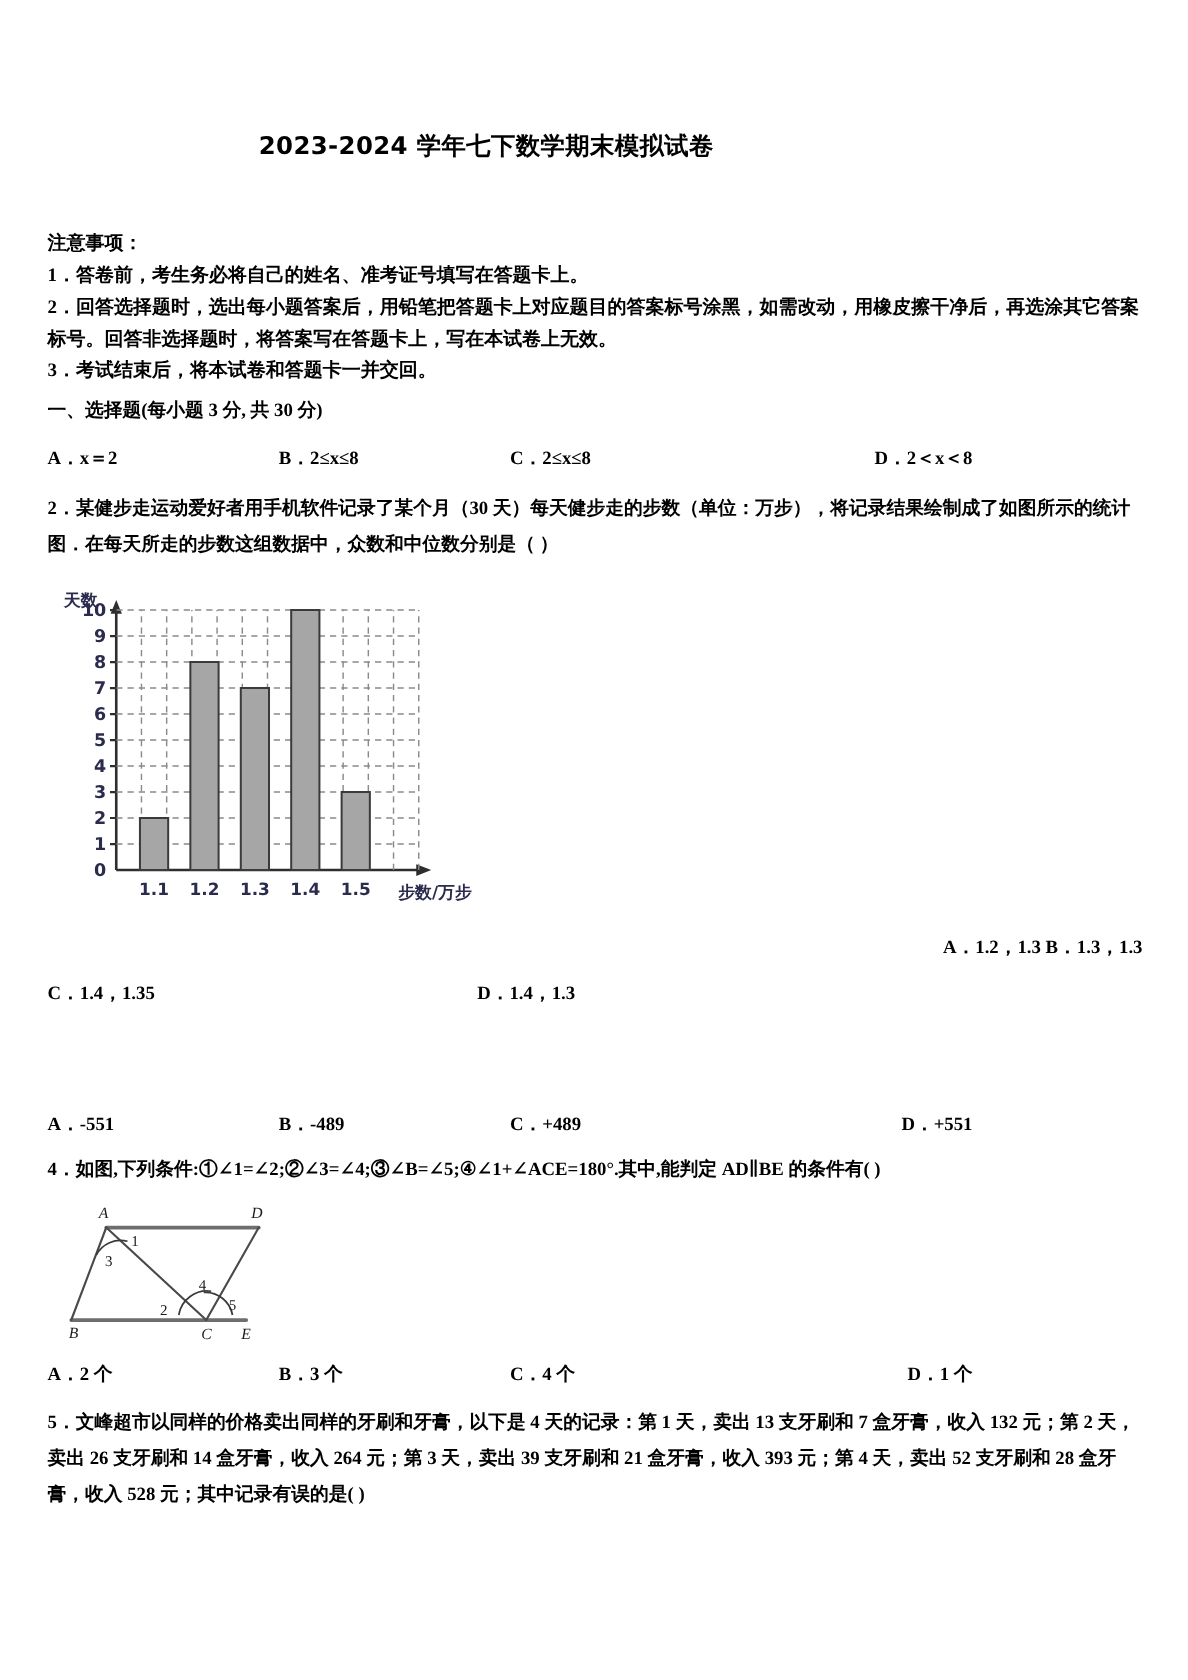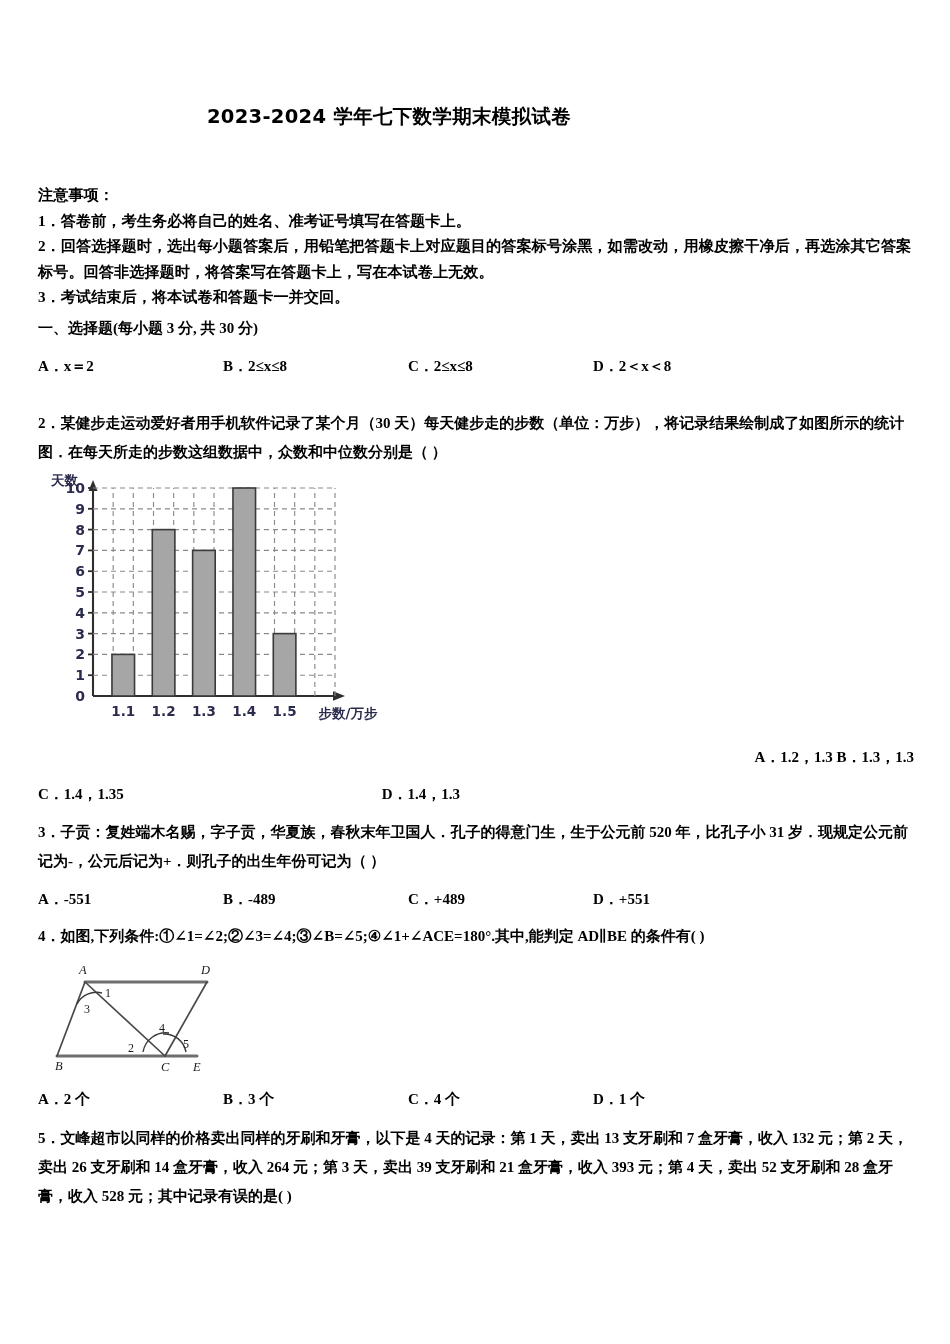--- a/index.html
+++ b/index.html
@@ -64,21 +64,21 @@
     left: 38px;
     width: 876px;
     font-size: 15px;
     font-weight: bold;
     display: flex;
   }
   .opts .o { display: inline-block; }
   .o1 { width: 185px; }
   .o2 { width: 185px; }
   .o3 { width: 185px; }
-  .o4 { width: 185px; }
+  .o4 { width: 185px; text-align: right; }
   .opts2 {
     position: absolute;
     left: 38px;
     width: 876px;
     font-size: 15px;
     font-weight: bold;
   }
   .opts2 .colA { display: inline-block; width: 340px; }
   .opts2 .colB { display: inline-block; }
   .chart-wrap { position: absolute; left: 45px; top: 468px; }
@@ -101,21 +101,21 @@
 
   <div class="section-head">一、选择题(每小题 3 分, 共 30 分)</div>
 
   <div class="opts" style="top:357px;">
     <span class="o o1">A．x＝2</span>
     <span class="o o2">B．2≤x≤8</span>
     <span class="o o3">C．2≤x≤8</span>
     <span class="o o4">D．2＜x＜8</span>
   </div>
 
-  <div class="q" style="top:393px;margin-top:16px;">
+  <div class="q" style="top:393px;">
     <span class="q-body"><span>2．</span><span>某健步走运动爱好者用手机软件记录了某个月（30 天）每天健步走的步数（单位：万步），将记录结果绘制成了如图所示的统计图．在每天所走的步数这组数据中，众数和中位数分别是（   ）</span></span>
   </div>
 
   <div class="chart-wrap">
     <svg width="360" height="262" viewBox="0 0 360 262">
 
       <text id="c-ylabel" x="6" y="17" font-family="'DejaVu Sans','Liberation Sans',sans-serif" font-size="13.5" font-weight="bold" fill="#2b2b4e">天数</text>
 
       <g stroke="#2e2e2e" stroke-width="2.1" fill="none">
         <line x1="48" y1="228" x2="48" y2="20"></line>
@@ -202,23 +202,20 @@
 
   <div class="opts2" style="top:748px;text-align:right;">
     <span class="colA">A．1.2，1.3</span>
     <span class="colB">B．1.3，1.3</span>
   </div>
   <div class="opts2" style="top:785px;">
     <span class="colA">C．1.4，1.35</span>
     <span class="colB">D．1.4，1.3</span>
   </div>
 
-  <div class="q" style="top:818px;">
-    <span class="q-body"><span>3．</span><span>子贡：复姓端木名赐，字子贡，华夏族，春秋末年卫国人．孔子的得意门生，生于公元前 520 年，比孔子小 31 岁．现规定公元前记为-，公元后记为+．则孔子的出生年份可记为（   ）</span></span>
-  </div>
   <div class="opts" style="top:890px;">
     <span class="o o1">A．-551</span>
     <span class="o o2">B．-489</span>
     <span class="o o3">C．+489</span>
     <span class="o o4">D．+551</span>
   </div>
 
   <div class="q" style="top:922px;">
     <span class="q-body nowrap"><span>4．</span><span>如图,下列条件:①∠1=∠2;②∠3=∠4;③∠B=∠5;④∠1+∠ACE=180°.其中,能判定 AD∥BE 的条件有(   )</span></span>
   </div>

